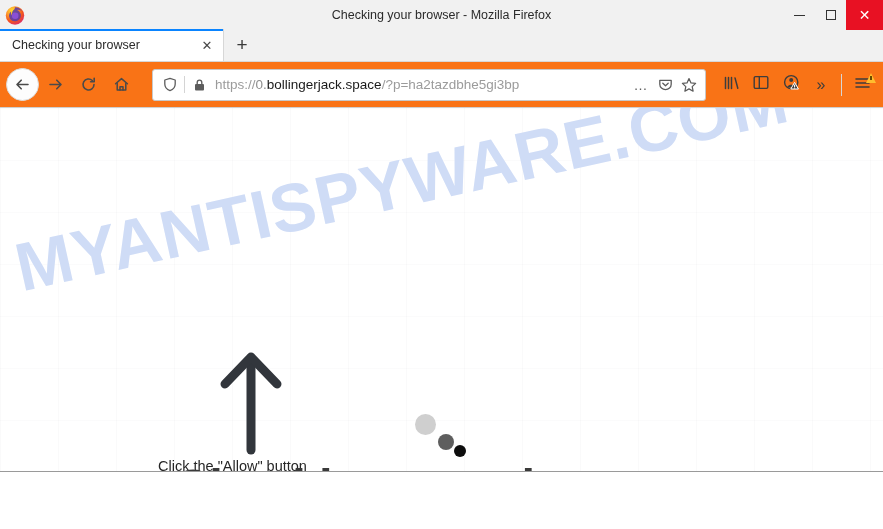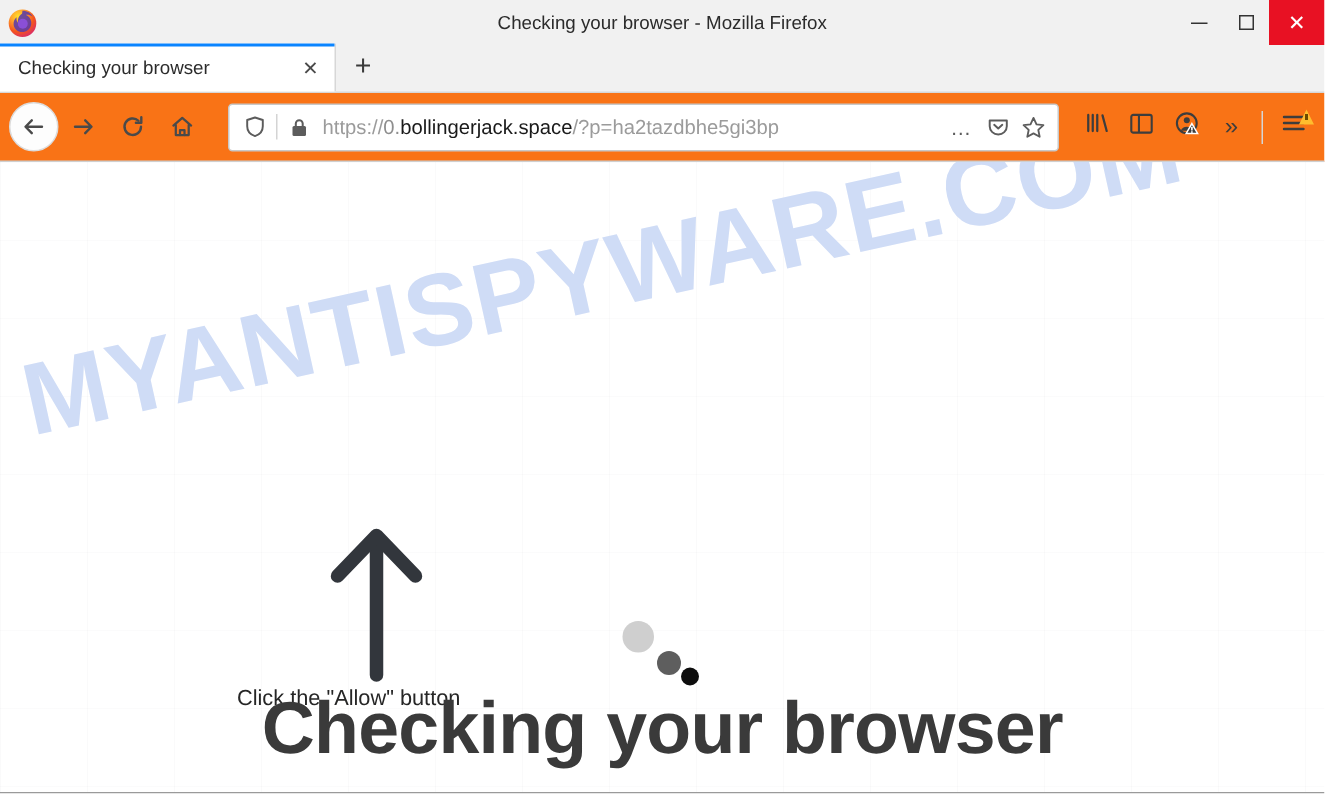--- a/index.html
+++ b/index.html
@@ -8,21 +8,21 @@
     width: 883px;
     height: 529px;
     overflow: hidden;
     font-family: "Liberation Sans", sans-serif;
     background: #ffffff;
   }
 
   #browser-window {
     position: relative;
     width: 883px;
-    height: 529px;
+    height: 472px;
     background: #ffffff;
     display: flex;
     flex-direction: column;
     border-bottom: 1px solid #9a9a9a;
   }
 
   
   .titlebar {
     position: relative;
     height: 30px;

